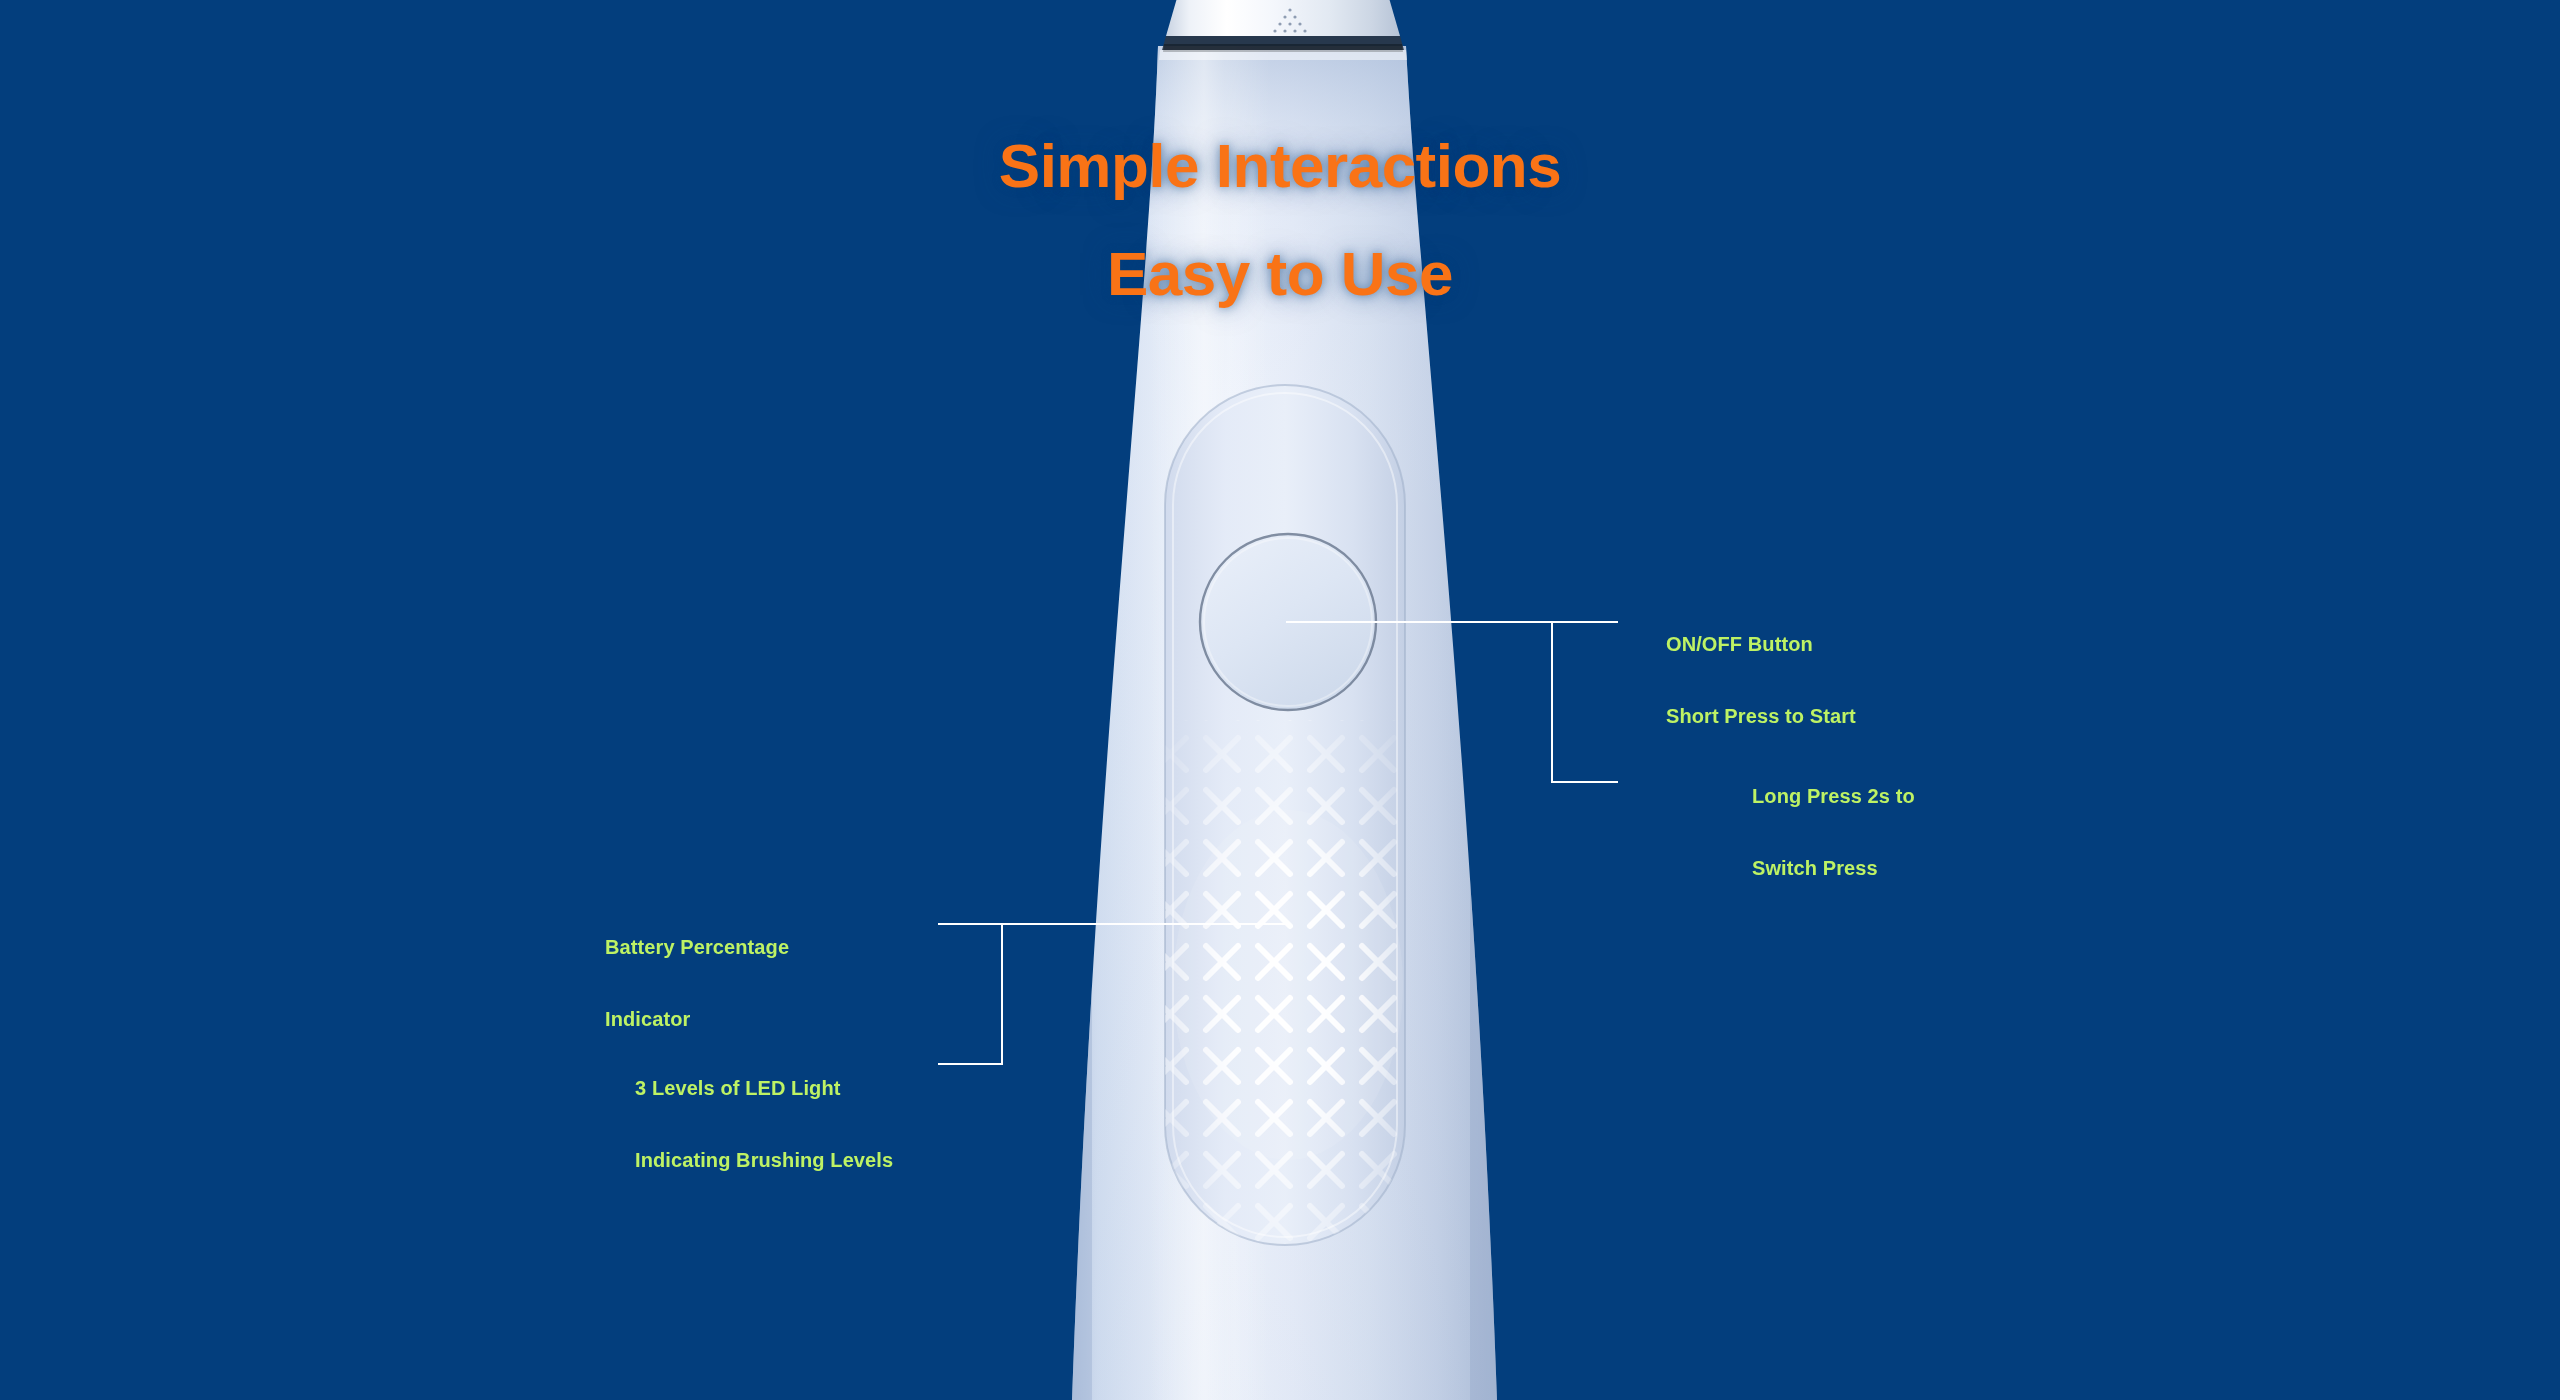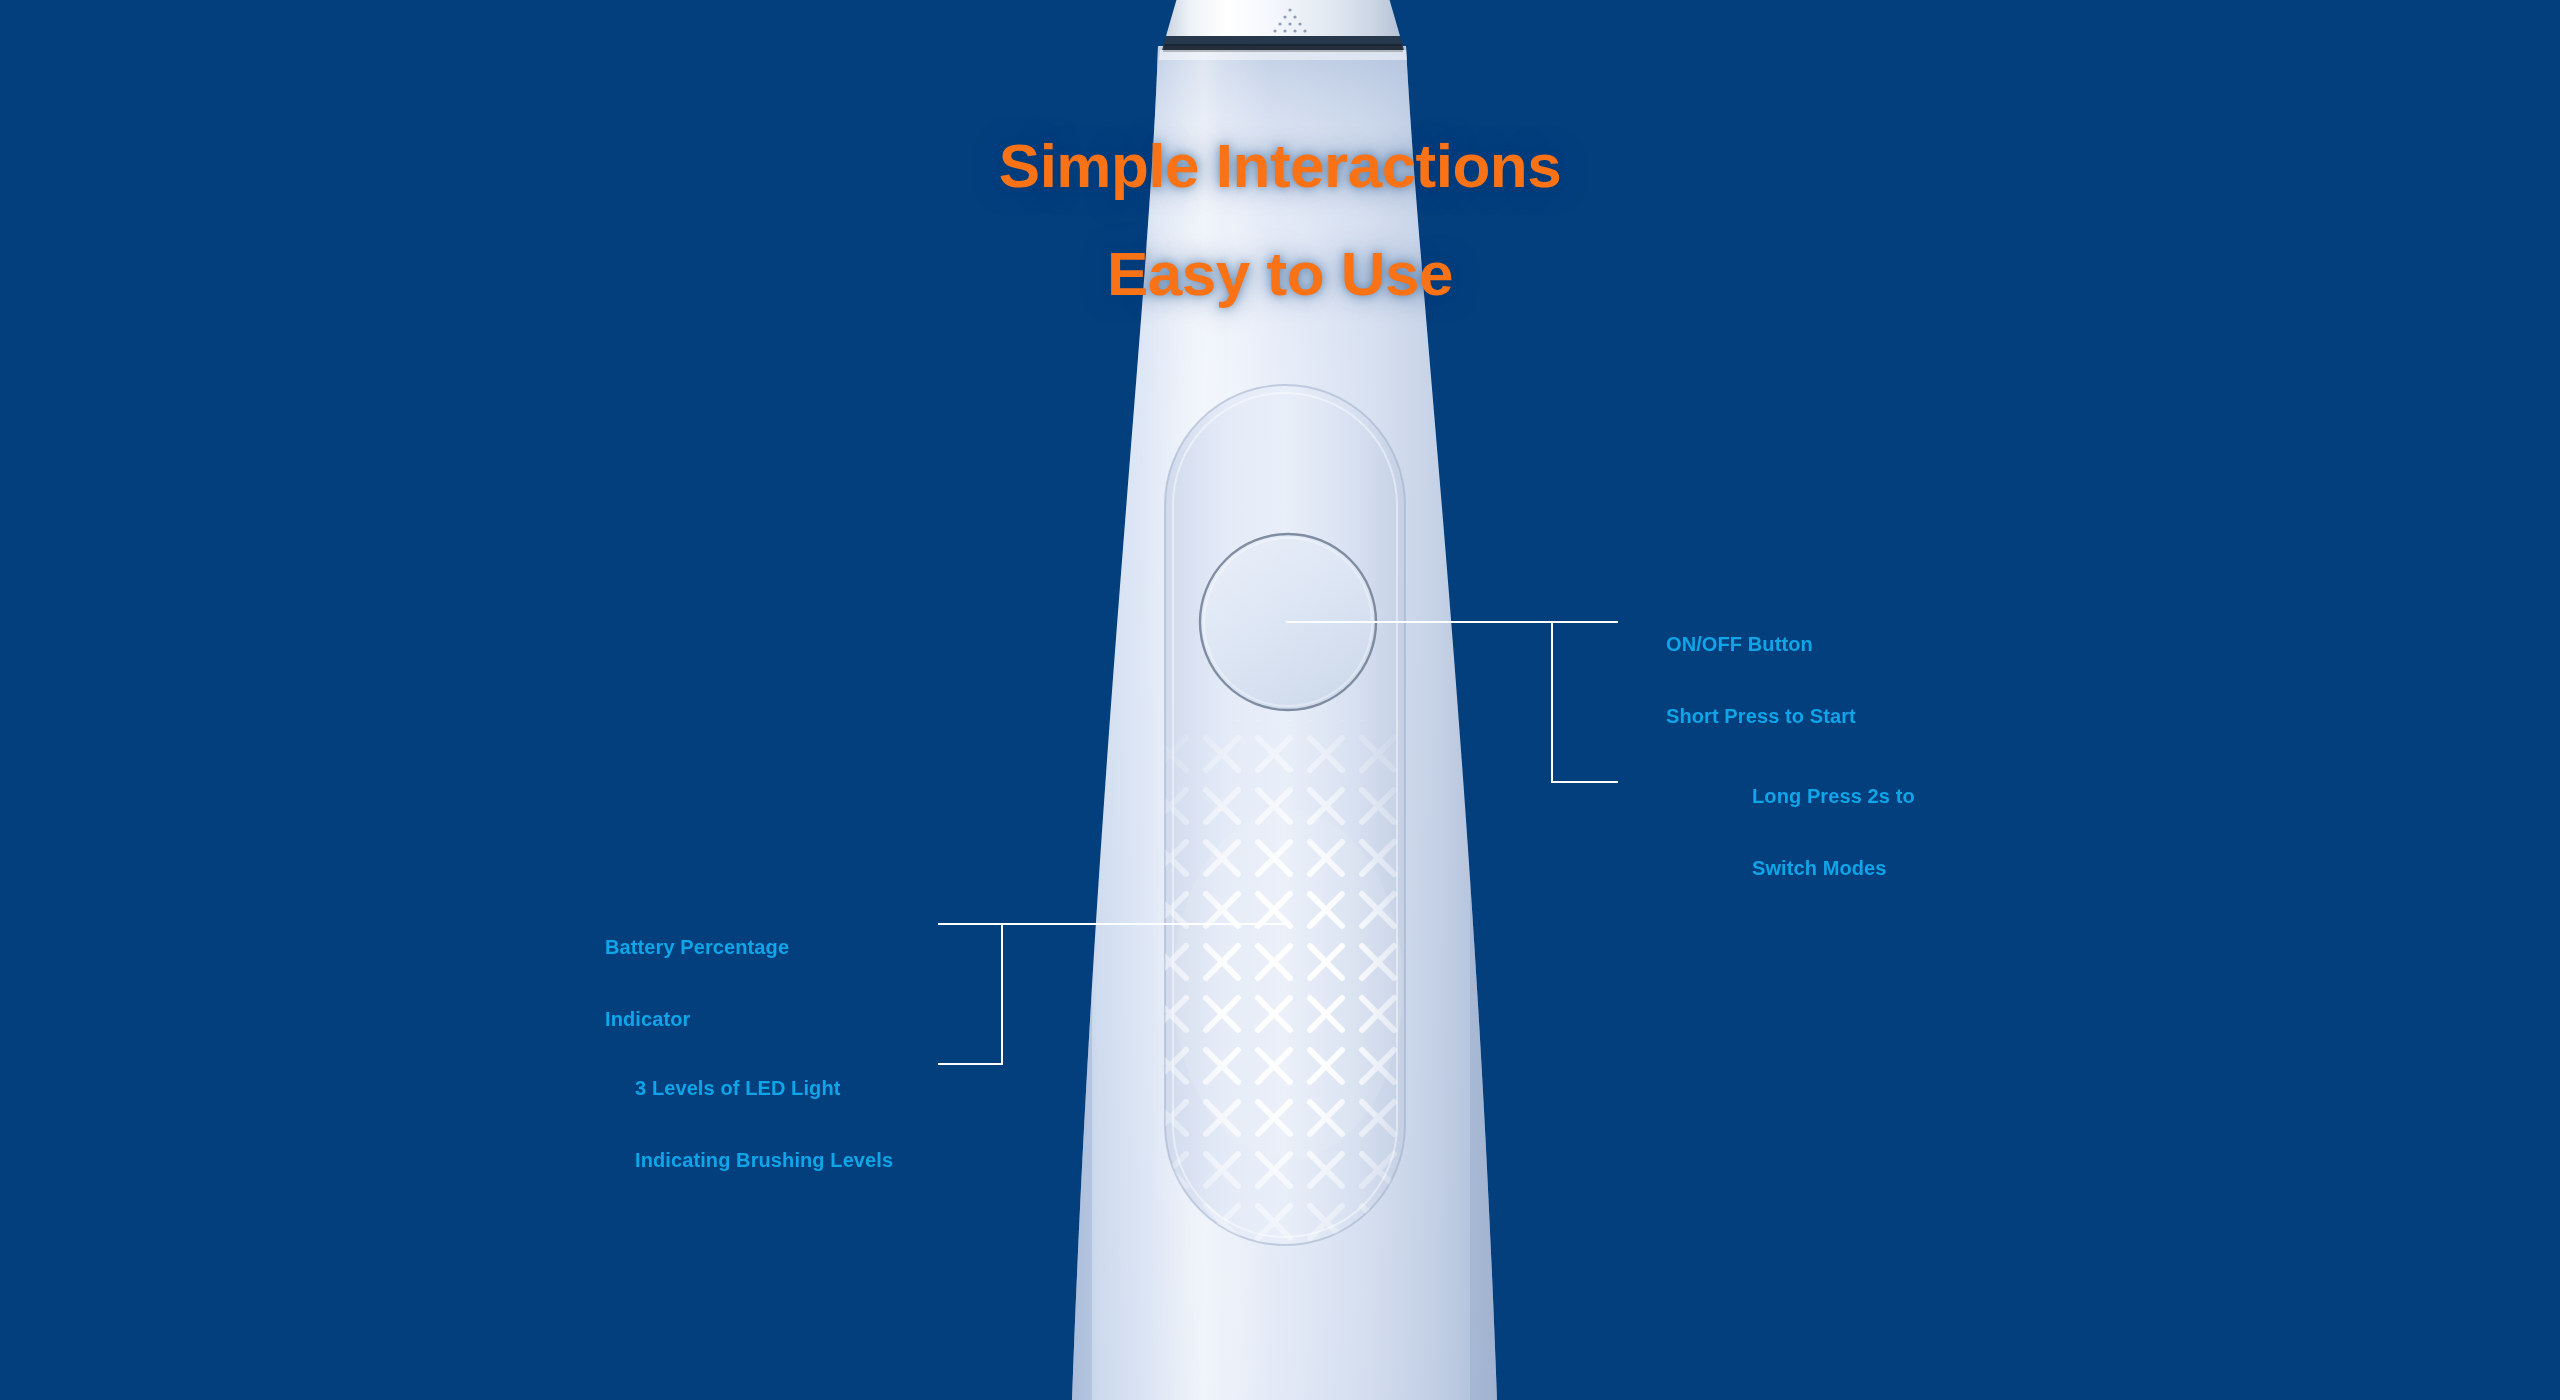--- a/index.html
+++ b/index.html
@@ -20,21 +20,21 @@
     position:absolute;left:0;top:58px;width:2560px;
     text-align:center;color:#f97316;font-weight:bold;
     font-size:62px;line-height:72px;letter-spacing:-0.5px;
     text-shadow:0 0 26px rgba(3,62,125,.55), 0 0 10px rgba(3,62,125,.45);
     white-space:pre-line;z-index:40;
   }
   .title .l2{display:block;margin-top:36px;}
 
   
   .callout{
-    position:absolute;color:#0ea5e9;font-weight:bold;
+    position:absolute;color:#bef264;font-weight:bold;
     font-size:20px;line-height:36px;letter-spacing:.1px;z-index:40;
     white-space:pre-line;
   }
   .c-onoff{left:1666px;top:590px;}
   .c-long {left:1752px;top:742px;}
   .c-batt {left:605px;top:893px;}
   .c-led  {left:635px;top:1034px;}
 
   
   .leaders{position:absolute;left:0;top:0;width:2560px;height:1400px;z-index:35;}
@@ -226,21 +226,21 @@
     <span class="l2">Easy to Use</span>
   </div>
 
   <div class="callout c-onoff">
     <div>ON/OFF Button</div>
     <div>Short Press to Start</div>
   </div>
 
   <div class="callout c-long">
     <div>Long Press 2s to</div>
-    <div>Switch Modes</div>
+    <div>Switch Press</div>
   </div>
 
   <div class="callout c-batt">
     <div>Battery Percentage</div>
     <div>Indicator</div>
   </div>
 
   <div class="callout c-led">
     <div>3 Levels of LED Light</div>
     <div>Indicating Brushing Levels</div>

